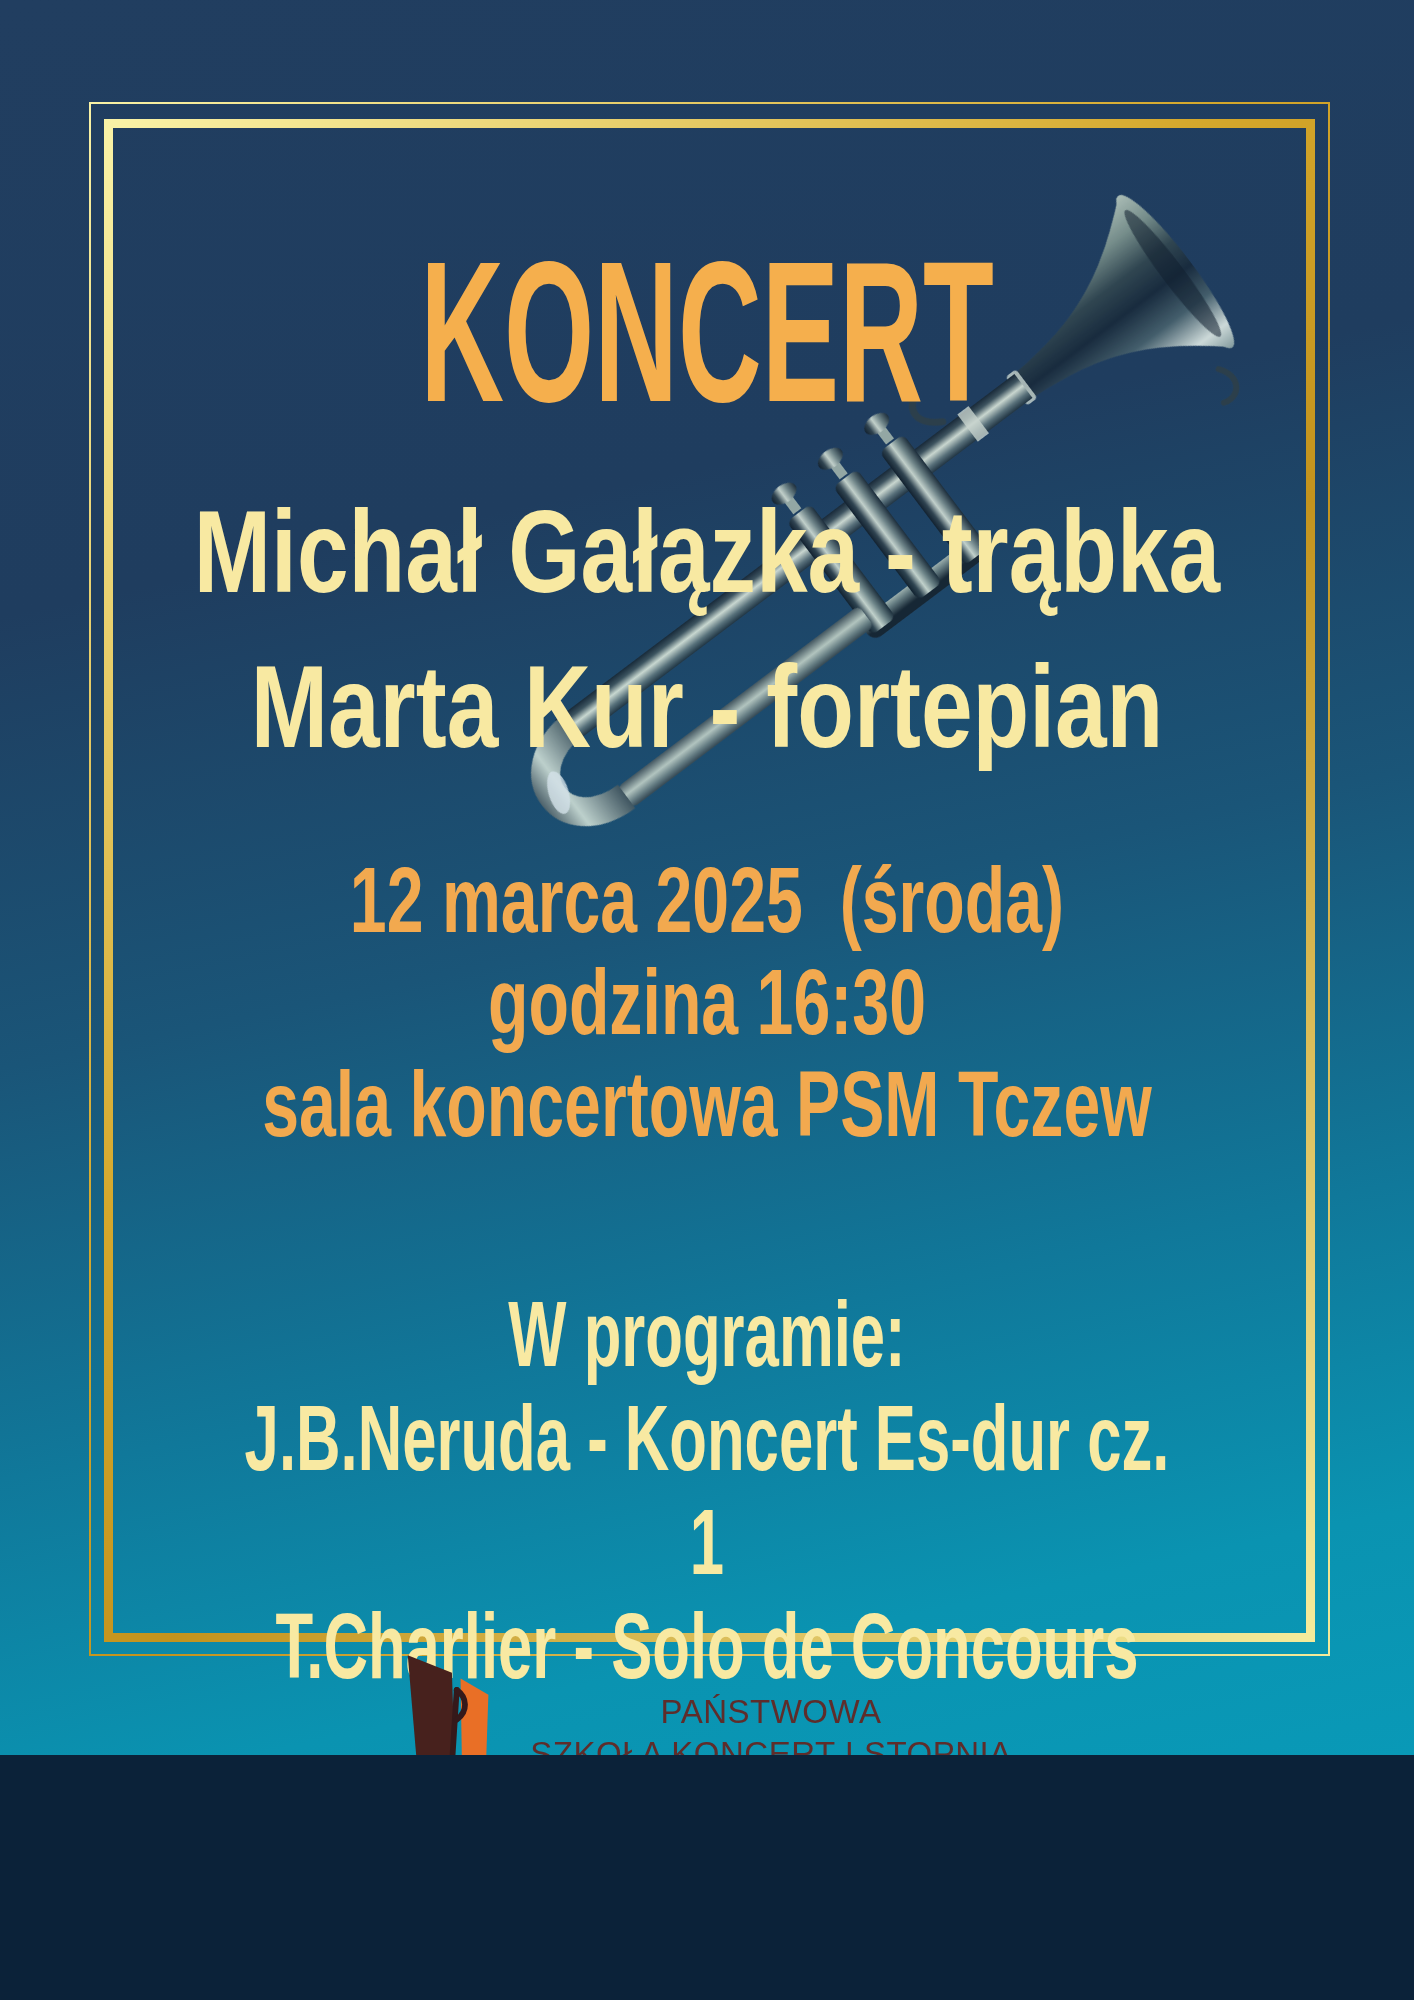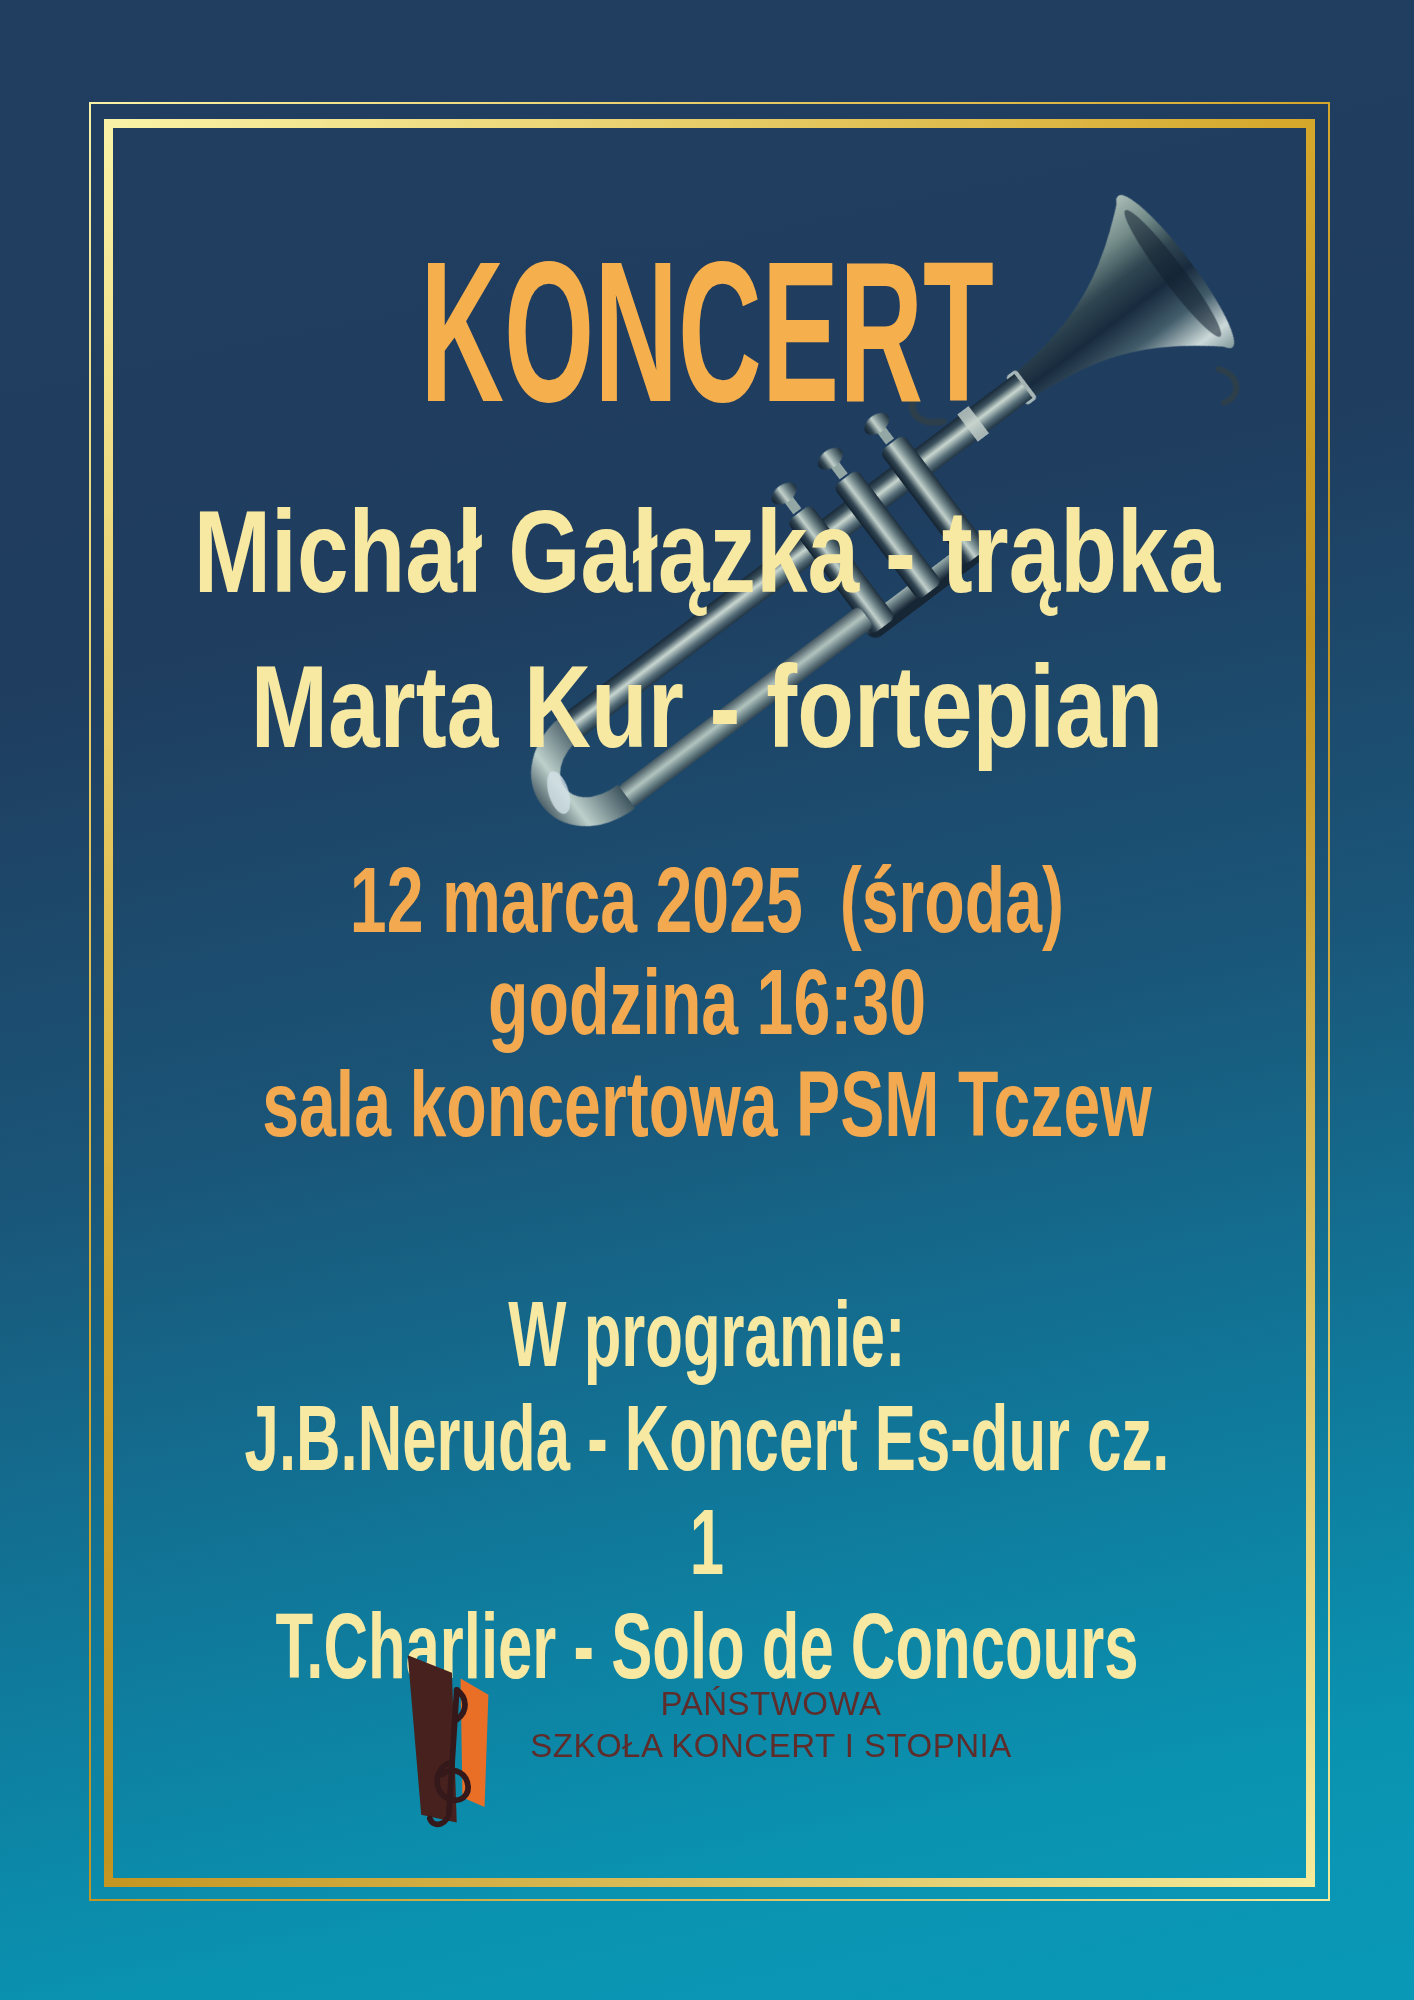--- a/index.html
+++ b/index.html
@@ -1,17 +1,17 @@
 <!DOCTYPE html>
 <html><head>
 <meta charset="utf-8">
 <style>
   html,body { margin:0; padding:0; background:#0b2239; }
   .poster {
-    position:relative; width:1414px; height:2000px; overflow:hidden;
+    position:relative; width:1414px; height:1755px; overflow:hidden;
     font-family:"Liberation Sans", sans-serif;
     background:linear-gradient(168deg,
       #213E60 0%, #1F3D5F 30%, #1A5578 52%, #10789A 72%, #0A93B1 88%, #0999B7 100%);
   }
   .trumpet-svg { position:absolute; left:0; top:0; width:1414px; height:2000px; z-index:1; }
   .frame { position:absolute; z-index:2; pointer-events:none;
     border-style:solid;
     border-image:linear-gradient(135deg,#F9F2A6 0%, #D5A82C 40%, #C3931D 58%, #F4EB9B 100%) 1;
   }
   .frame-outer { left:89px; top:102px; right:84px; bottom:99px; border-width:2px; }
@@ -34,21 +34,21 @@
   .program {
     top:1282px; font-size:92px; line-height:104px; color:#F8E9A2;
     transform:scaleX(.67); transform-origin:50% 50%;
   }
   .logo-row {
     position:absolute; left:0; right:0; top:1655px; z-index:3;
     display:flex; justify-content:center; align-items:flex-start; gap:32px;
   }
   .logo-mark svg { display:block; }
   .logo-text {
-    margin-top:28px; text-align:center; color:#5E2D2B;
+    margin-top:36px; text-align:center; color:#5E2D2B;
     font-size:33px; line-height:42px; font-weight:400; letter-spacing:.5px;
   }
 </style>
 </head>
 <body>
 
 <div class="poster">
 
   <svg class="trumpet-svg" viewBox="0 0 1414 2000" aria-hidden="true">
     <defs>

